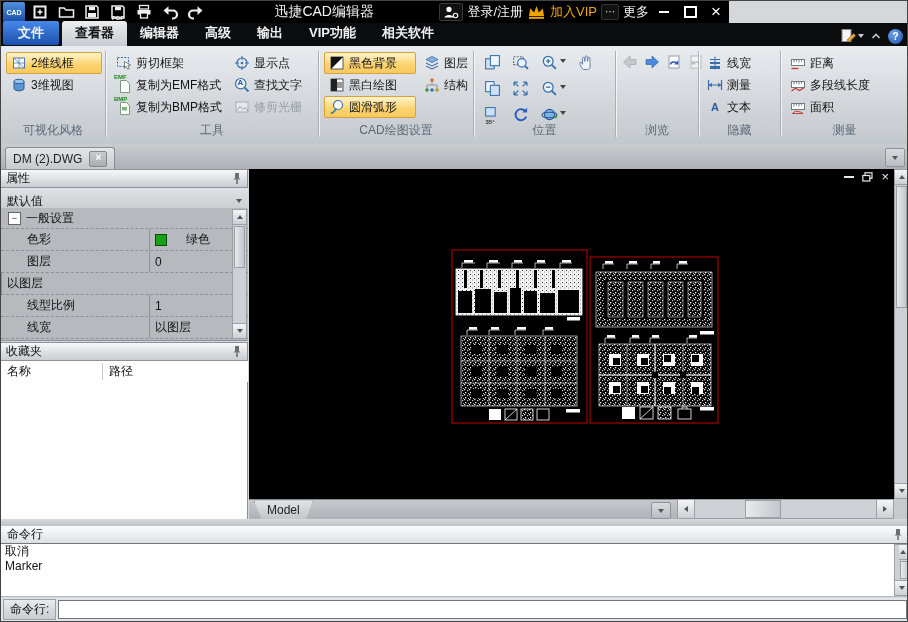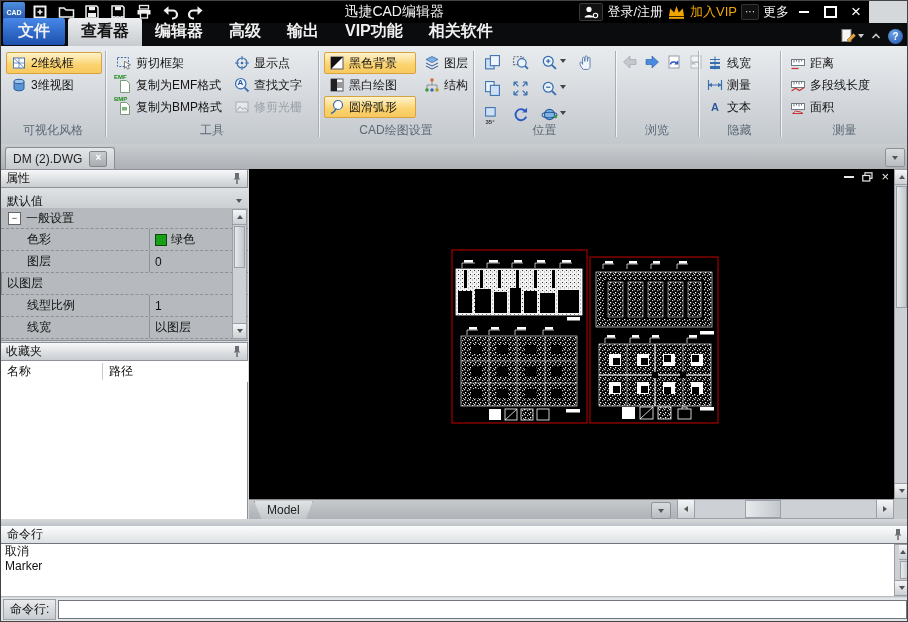--- a/index.html
+++ b/index.html
@@ -2,35 +2,35 @@
 <html><head>
 <meta charset="utf-8">
 <style>
   html,body{margin:0;padding:0;background:#666;}
   #app{position:relative;width:908px;height:622px;background:#d4d8db;overflow:hidden;
        font-family:"Liberation Sans","DejaVu Sans",sans-serif;font-size:12px;color:#111;
        border:1px solid #444;box-sizing:border-box;}
   .abs{position:absolute;}
   svg{display:block;}
   
-  .titlebar{left:0;top:0;width:868px;height:22px;background:#000;color:#eee;display:flex;align-items:center;}
+  .titlebar{left:0;top:0;width:728px;height:22px;background:#000;color:#eee;display:flex;align-items:center;}
   .tb-ic{width:26px;height:20px;display:flex;align-items:center;justify-content:center;flex:none;}
   .logo{width:22px;height:20px;background:linear-gradient(#4f8fe0,#1d4fa8);display:flex;align-items:center;justify-content:center;
         color:#fff;font-size:7px;font-weight:bold;border-radius:2px;margin:0 2px;}
   .tb-title{flex:1;text-align:center;font-size:14px;color:#f2f2f2;}
   .tb-right{display:flex;align-items:center;gap:4px;margin-right:2px;}
   .vip{color:#f0a800;font-size:13px;}
   .login{color:#f5f5f5;font-size:13px;}
   .morebox{background:#111;border:1px solid #333;color:#eee;font-size:10px;padding:0 3px;height:14px;line-height:13px;border-radius:2px;}
   .winbtn{width:22px;height:18px;display:flex;align-items:center;justify-content:center;color:#fff;font-size:13px;}
   .minline{width:10px;height:2px;background:#fff;}
   .maxbox{width:9px;height:8px;border:2px solid #fff;}
   
   .menubar{left:0;top:22px;width:908px;height:23px;background:#0b0c0e;display:flex;align-items:flex-end;color:#f0f0f0;}
-  .mitem{padding:3px 13px 4px;font-weight:bold;font-size:16px;}
+  .mitem{padding:3px 13px 4px;font-weight:bold;font-size:13px;}
   .mitem.file{background:linear-gradient(#4788e8,#1c50ae);border-radius:2px;margin:1px 3px 1px 2px;padding:3px 15px;}
   .mitem.active{background:linear-gradient(#eceef0,#c7cbcf);color:#151515;border-radius:3px 3px 0 0;}
   .mb-right{margin-left:auto;display:flex;align-items:center;gap:6px;margin-right:6px;margin-bottom:2px;}
   .helpdot{width:15px;height:15px;border-radius:50%;background:radial-gradient(circle at 35% 30%,#6da4ea,#1d4fa8);color:#fff;
            font-weight:bold;font-size:10px;display:flex;align-items:center;justify-content:center;}
   
   .ribbon{left:0;top:45px;width:908px;height:98px;background:linear-gradient(#e9ecef,#d2d6da 60%,#c3c8cd);border-bottom:1px solid #989ea5;}
   .rsep{position:absolute;top:5px;height:86px;width:1px;background:#a9afb6;box-shadow:1px 0 0 rgba(255,255,255,.7);}
   .glabel{position:absolute;top:76px;height:16px;text-align:center;color:#5d6875;font-size:12px;}
   .rbtn{position:absolute;height:20px;display:flex;align-items:center;gap:4px;padding:0 4px;border:1px solid transparent;border-radius:2px;white-space:nowrap;color:#141414;}
@@ -51,21 +51,21 @@
             font-size:10px;line-height:12px;text-align:center;font-weight:bold;}
   .dropbtn{position:absolute;background:linear-gradient(#d9dcdf,#b9bdc1);border:1px solid #8e9298;border-radius:2px;display:flex;align-items:center;justify-content:center;}
   
   .phead{position:absolute;left:0;width:247px;height:19px;background:linear-gradient(#f6f7f8,#c9cdd1);border:1px solid #8e9298;border-left:none;
          display:flex;align-items:center;justify-content:space-between;padding:0 5px;box-sizing:border-box;color:#111;}
   .combo{position:absolute;left:0;top:187px;width:247px;height:27px;background:linear-gradient(#dfe2e5,#c6cacd);border-bottom:1px solid #969a9f;
          display:flex;align-items:center;justify-content:space-between;padding:0 6px;box-sizing:border-box;}
   .grid{position:absolute;left:0;top:207px;width:247px;height:133px;background:#b6babe;border-bottom:1px solid #8e9298;box-sizing:border-box;}
   .prow{display:flex;align-items:center;height:22px;border-bottom:1px dashed #8d9196;box-sizing:border-box;}
   .prow .pl{width:148px;padding-left:26px;box-sizing:border-box;display:flex;align-items:center;gap:5px;}
-  .prow .pv{flex:1;border-left:1px solid #8d9196;height:100%;display:flex;align-items:center;padding-left:5px;gap:4px;}
+  .prow .pv{flex:1;border-left:1px solid #8d9196;height:100%;display:flex;align-items:center;padding-left:5px;gap:19px;}
   .grow{display:flex;align-items:center;height:21px;border-bottom:1px dashed #8d9196;padding-left:7px;gap:5px;box-sizing:border-box;}
   .minusbox{width:11px;height:11px;background:#fff;border:1px solid #666;display:flex;align-items:center;justify-content:center;font-size:9px;line-height:9px;color:#222;}
   .swatch{width:10px;height:10px;border:1px solid #0a4a0a;}
   .vscroll{position:absolute;width:15px;background:#cdd1d5;border:1px solid #9aa0a6;box-sizing:border-box;}
   .sbtn{height:14px;background:linear-gradient(#f4f5f6,#ccd0d4);border-bottom:1px solid #9aa0a6;display:flex;align-items:center;justify-content:center;}
   .sbtn.b{border-top:1px solid #9aa0a6;border-bottom:none;}
   .thumb{background:linear-gradient(90deg,#e8eaec,#c3c7cb);border:1px solid #9aa0a6;}
   .tri{width:0;height:0;}
   .tri.up{border-left:3.5px solid transparent;border-right:3.5px solid transparent;border-bottom:4.5px solid #555;}
   .tri.dn{border-left:3.5px solid transparent;border-right:3.5px solid transparent;border-top:4.5px solid #555;}

